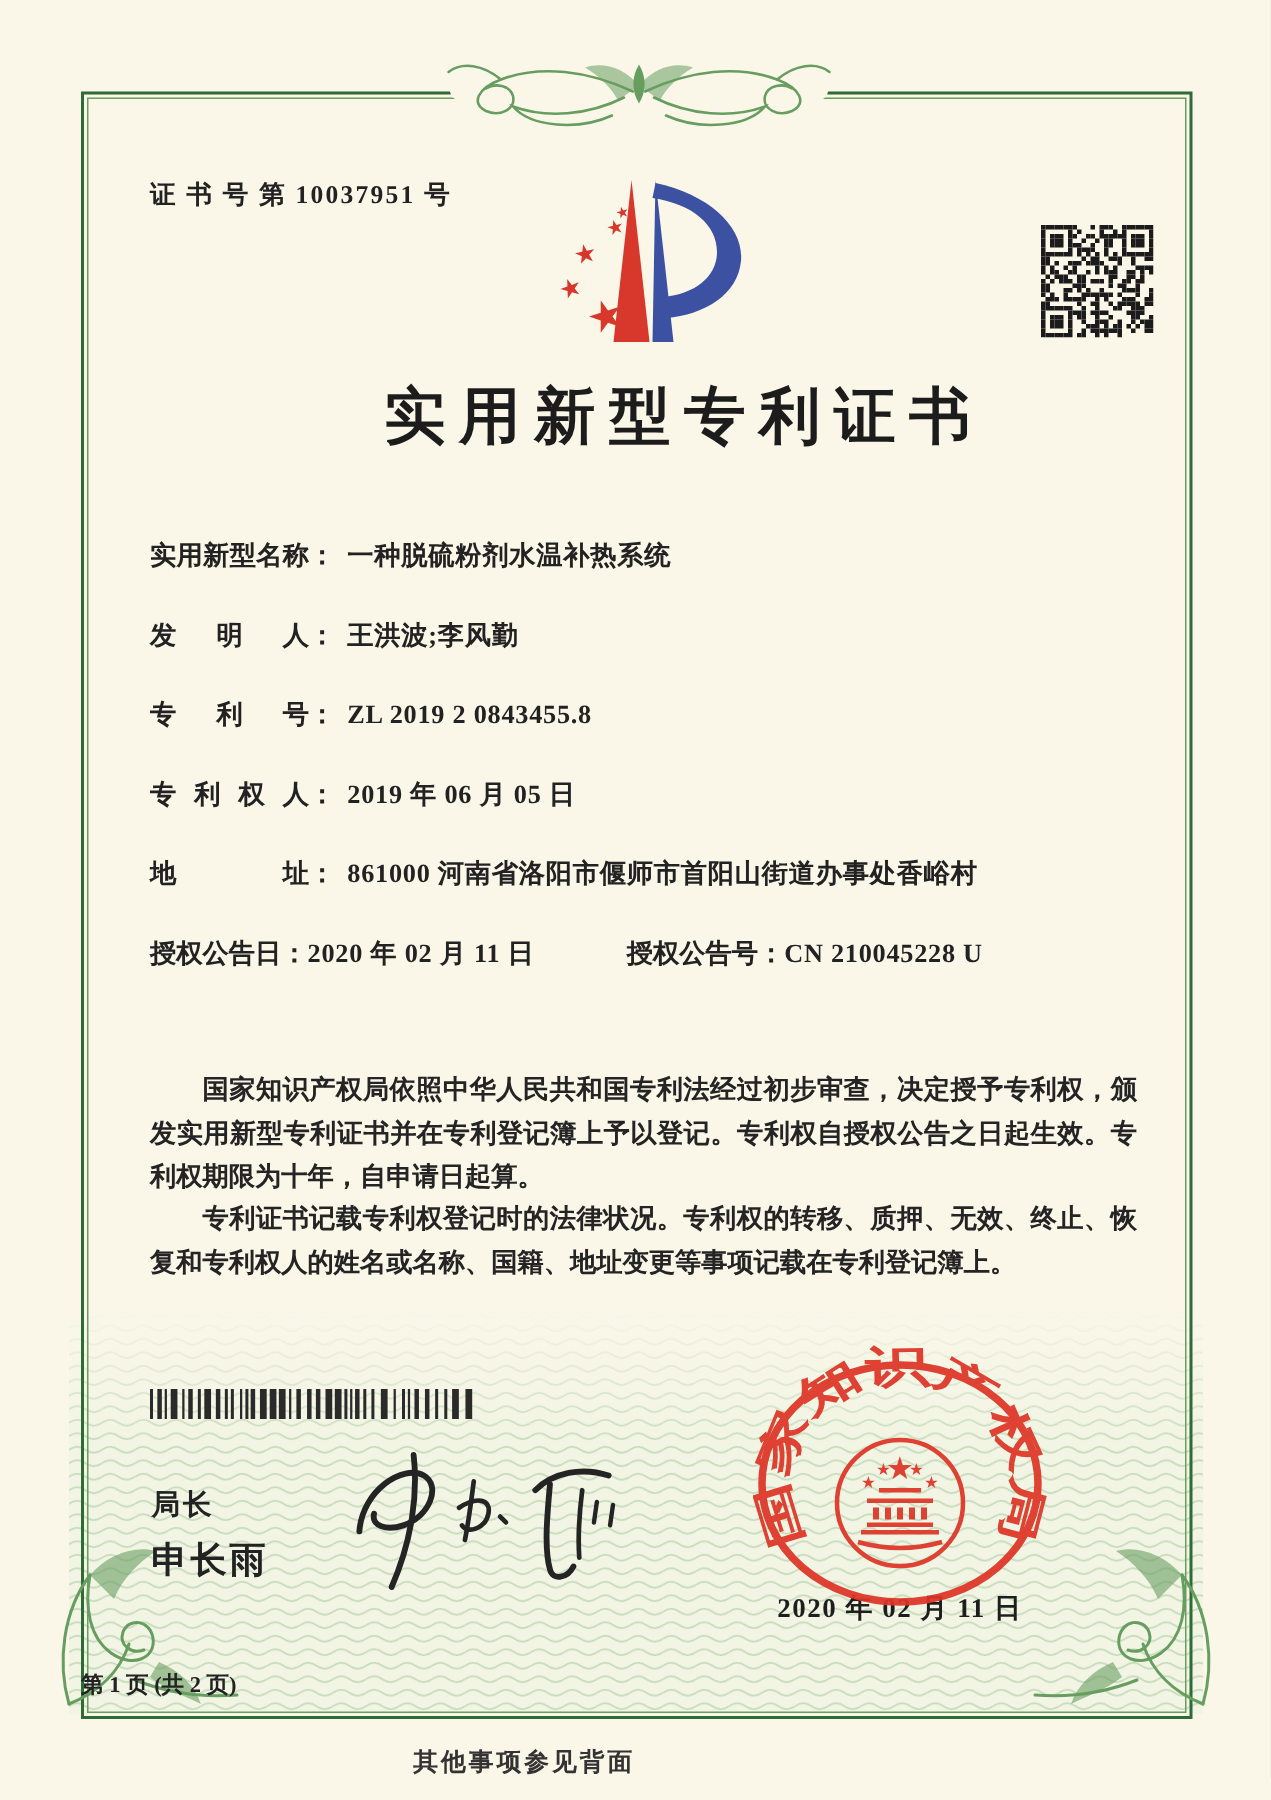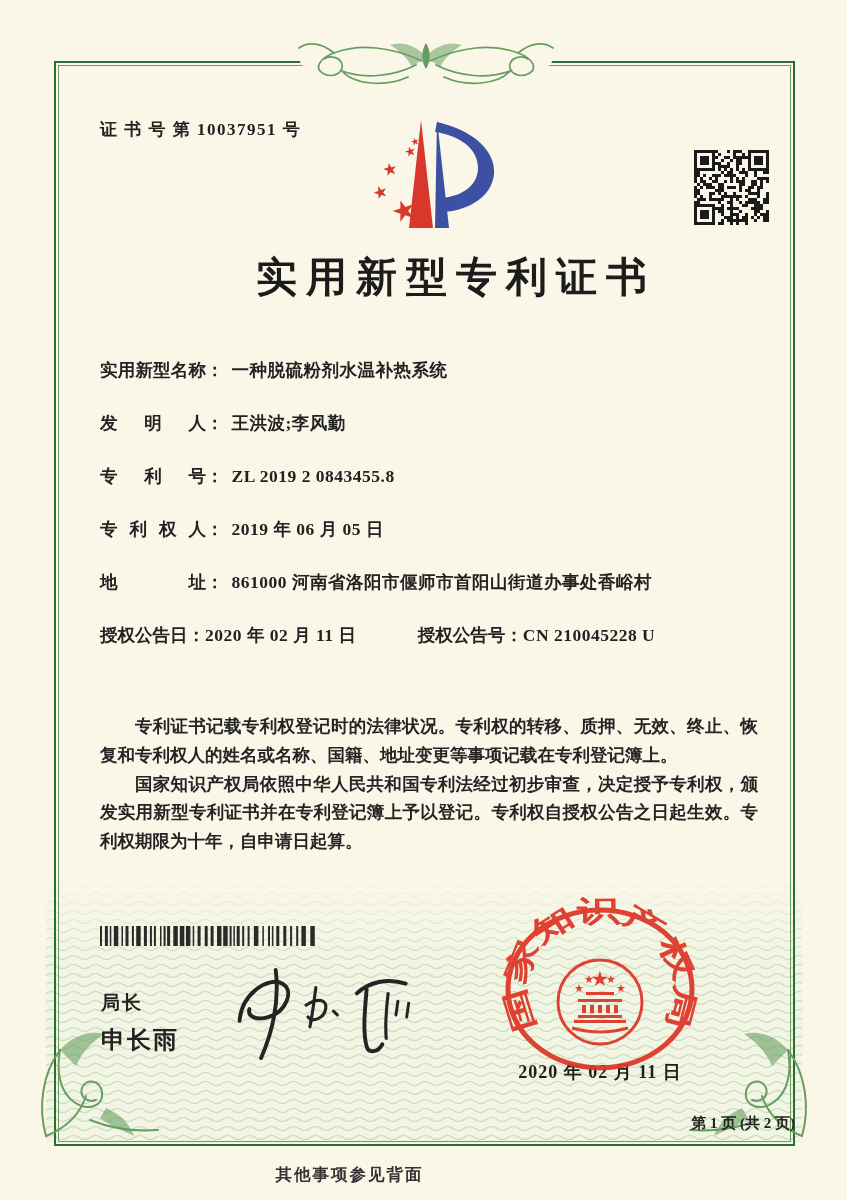--- a/index.html
+++ b/index.html
@@ -40,21 +40,21 @@
   .body-text p{text-indent:2em;}
   .barcode{left:100px;top:926px;z-index:4;}
   .director-title{left:101px;top:990px;font-size:19px;z-index:4;
     font-family:"Liberation Sans","DejaVu Sans",sans-serif;letter-spacing:2px;}
   .director-name{left:101px;top:1024px;font-size:24px;z-index:4;
     font-family:"Liberation Sans","DejaVu Sans",sans-serif;letter-spacing:2px;}
   .signature{left:222px;top:960px;z-index:4;}
   .seal{left:502px;top:896px;z-index:5;opacity:.93;}
   .seal-date{left:502px;top:1060px;width:196px;text-align:center;font-size:18px;
     letter-spacing:1px;z-index:4;color:#1e1e1e;}
-  .page-number{left:54px;top:1114px;width:741px;text-align:right;font-size:15px;z-index:4;}
+  .page-number{left:54px;top:1114px;width:741px;text-align:left;font-size:15px;z-index:4;}
   .back-note{left:0;top:1164px;width:699px;text-align:center;font-size:16.5px;
     letter-spacing:2px;z-index:4;color:#333;}
   .corner{z-index:3;}
 </style>
 </head>
 <body>
 
 <div class="page">
 
   <svg class="abs waves" width="756" height="271">
@@ -480,22 +480,22 @@
     <div class="frow">
       <span class="flabel">地址</span><span class="fcolon">：</span><span class="fvalue">861000 河南省洛阳市偃师市首阳山街道办事处香峪村</span>
     </div>
     <div class="frow">
       <span><span>授权公告日</span><span>：</span><span style="letter-spacing:.5px">2020 年 02 月 11 日</span></span>
       <span class="grant2"><span>授权公告号</span><span>：</span><span style="letter-spacing:.5px">CN 210045228 U</span></span>
     </div>
   </div>
 
   <div class="abs body-text content">
+    <p>国家知识产权局依照中华人民共和国专利法经过初步审查，决定授予专利权，颁发实用新型专利证书并在专利登记簿上予以登记。专利权自授权公告之日起生效。专利权期限为十年，自申请日起算。</p>
     <p>专利证书记载专利权登记时的法律状况。专利权的转移、质押、无效、终止、恢复和专利权人的姓名或名称、国籍、地址变更等事项记载在专利登记簿上。</p>
-    <p>国家知识产权局依照中华人民共和国专利法经过初步审查，决定授予专利权，颁发实用新型专利证书并在专利登记簿上予以登记。专利权自授权公告之日起生效。专利权期限为十年，自申请日起算。</p>
   </div>
 
   <svg class="abs barcode" id="barcode-svg" width="220" height="20" viewBox="0 0 220 20">
       <g fill="#2a2a2a">
         <rect x="0.0" y="0" width="2" height="20"></rect>
         <rect x="4.9" y="0" width="3" height="20"></rect>
         <rect x="9.8" y="0" width="1.5" height="20"></rect>
         <rect x="13.8" y="0" width="4.5" height="20"></rect>
         <rect x="21.5" y="0" width="1.5" height="20"></rect>
         <rect x="25.5" y="0" width="3" height="20"></rect>

